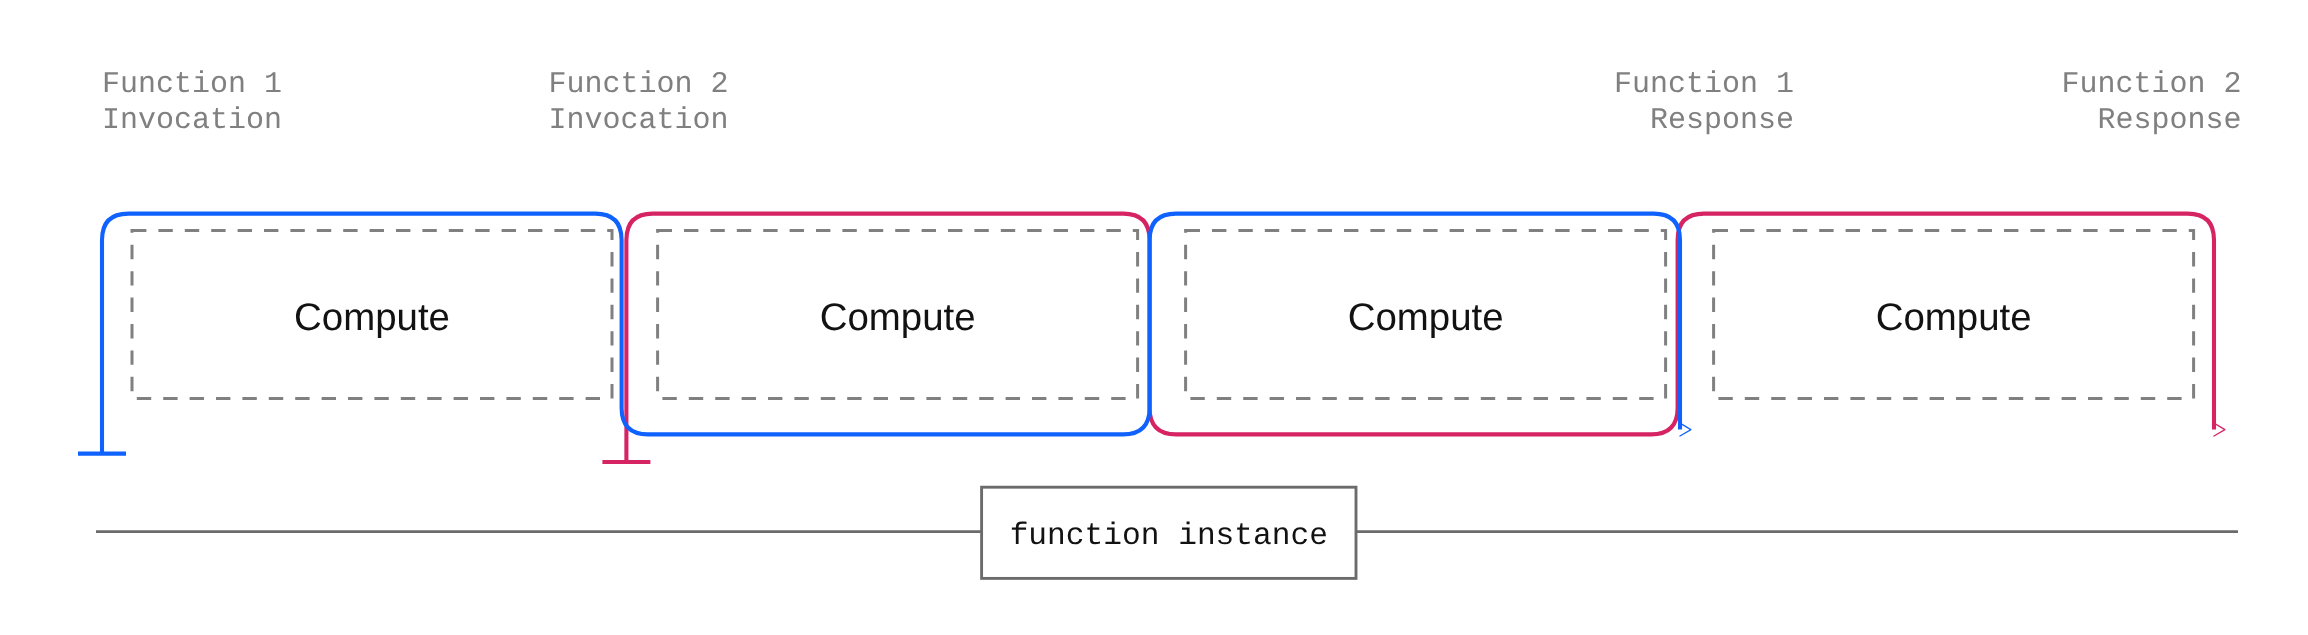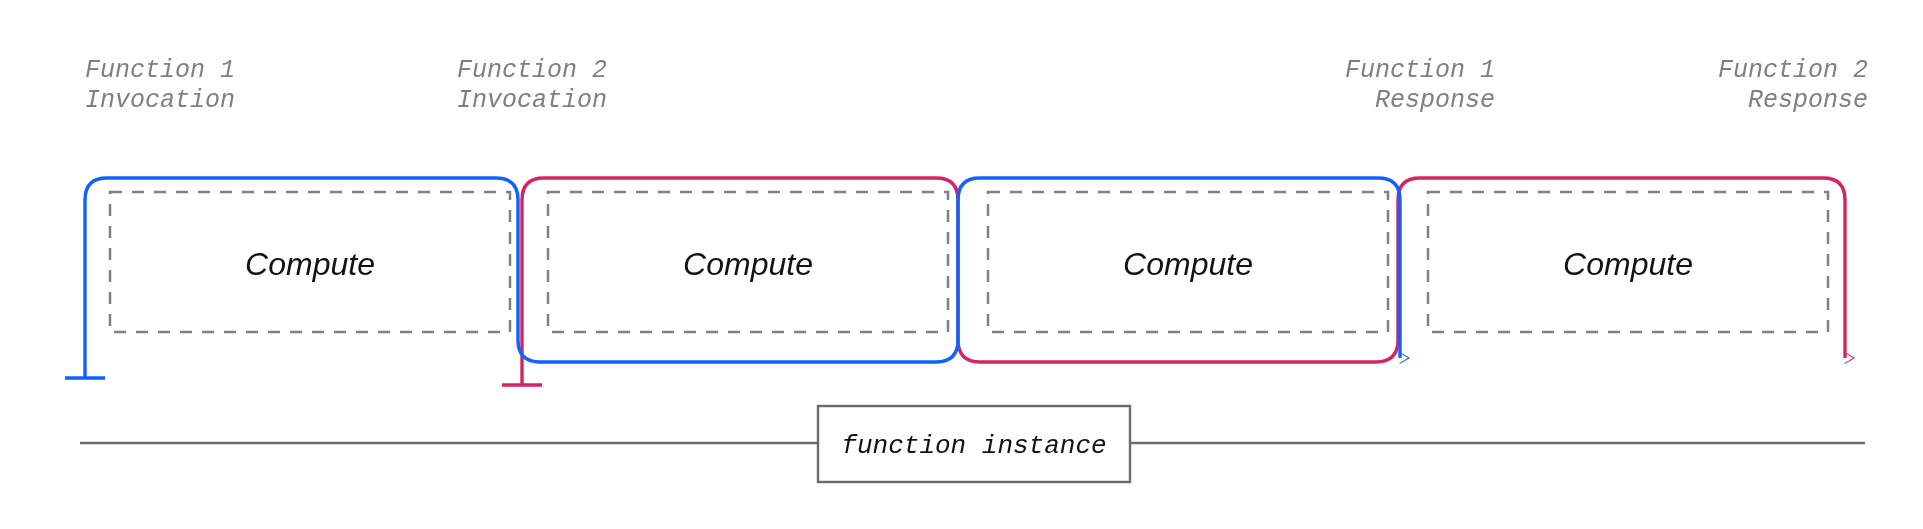--- a/index.html
+++ b/index.html
@@ -11,21 +11,20 @@
   body {
     font-family: "Liberation Sans", sans-serif;
     -webkit-font-smoothing: antialiased;
   }
   #stage {
     position: relative;
     width: 1923px;
     height: 529px;
     background: #ffffff;
     overflow: hidden;
-    font-style: italic;
   }
   #diagram-svg {
     position: absolute;
     left: 0;
     top: 0;
     width: 1923px;
     height: 529px;
     display: block;
   }
   .label-text {

